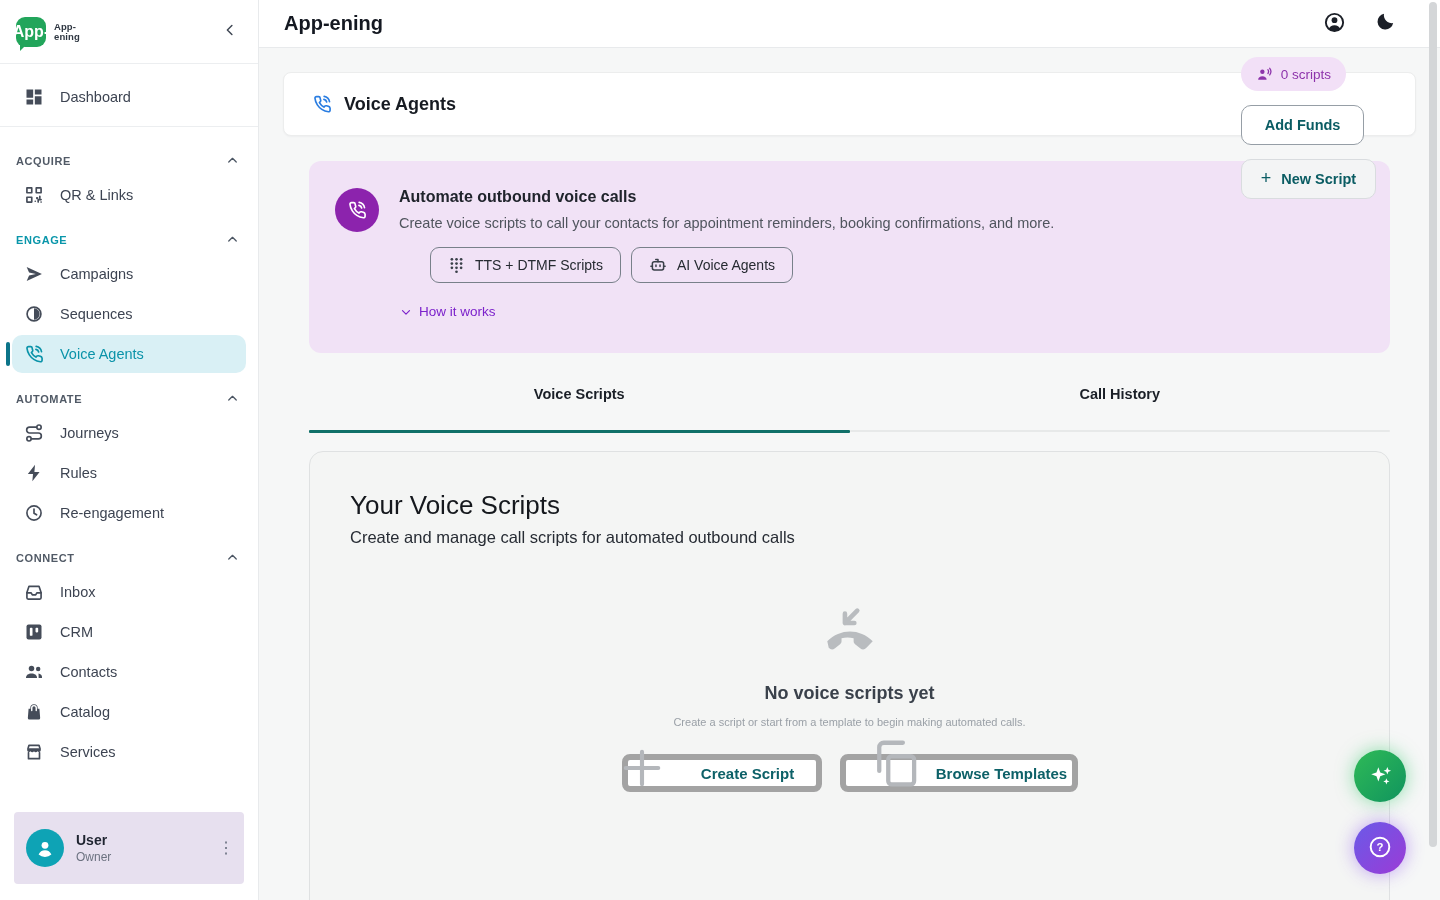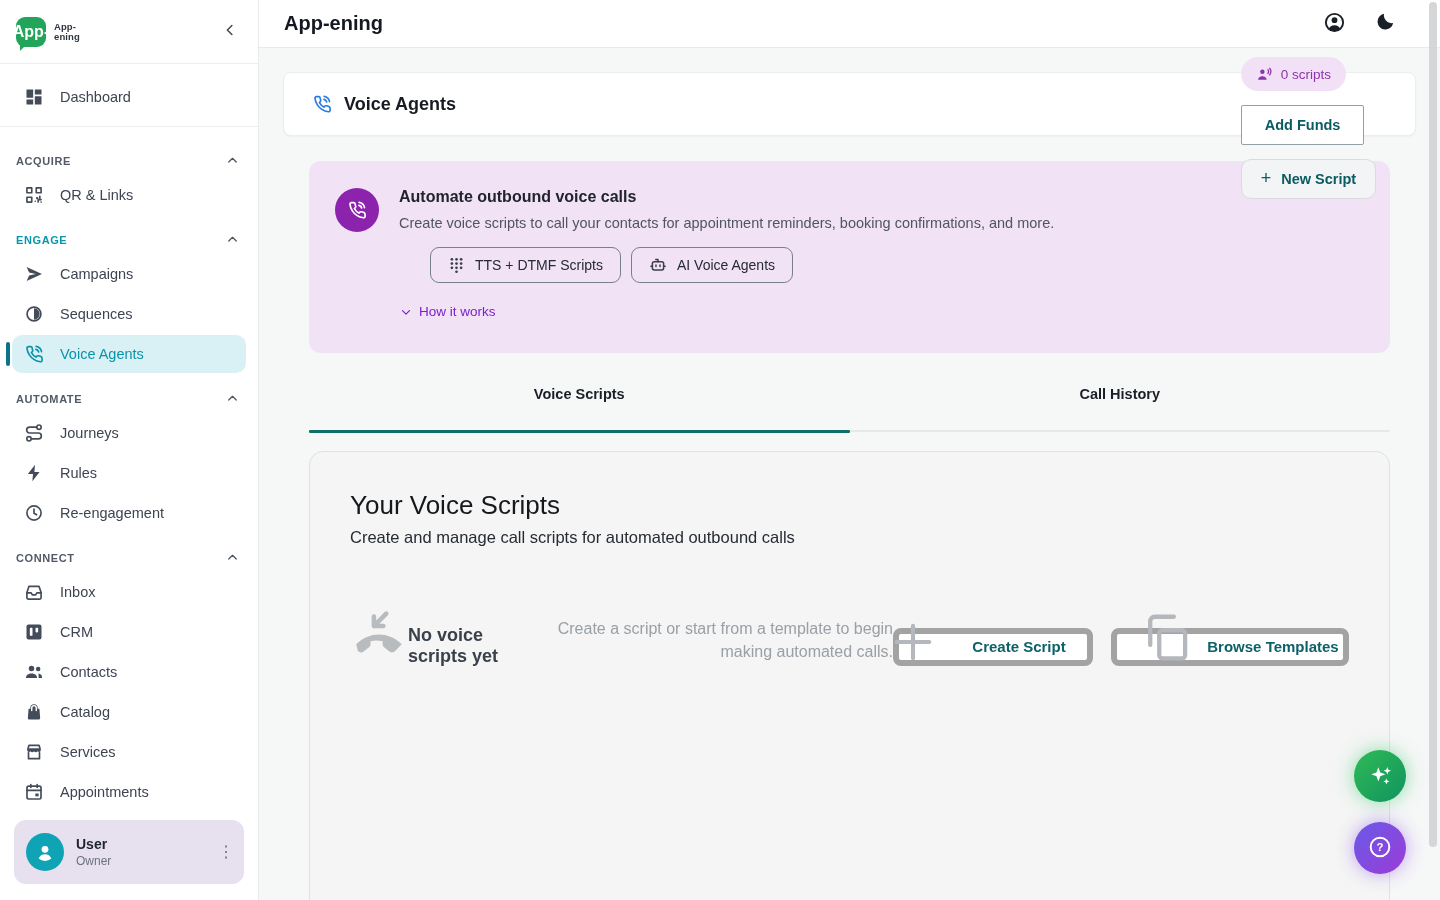--- a/index.html
+++ b/index.html
@@ -17,21 +17,21 @@
   .sb-nav { flex:1; overflow:hidden; padding-top:12px; }
   .sb-item { display:flex; align-items:center; gap:16px; height:38px; margin:2px 12px; padding:0 12px; border-radius:10px; font-size:14.5px; color:#3d4452; cursor:pointer; position:relative; }
   .sb-item .icon { width:20px; height:20px; color:#454c59; flex:none; display:flex; }
   .sb-item.active { background:#d9f0f5; color:#0a93a9; font-weight:500; }
   .sb-item.active .icon { color:#0a93a9; }
   .sb-item.active::before { content:""; position:absolute; left:-6px; top:7px; width:4px; height:24px; border-radius:3px; background:#0c7489; }
   .sb-divider { height:1px; background:#eceef0; margin:10px 0; }
   .sb-section { display:flex; align-items:center; justify-content:space-between; padding:16px 18px 6px 16px; font-size:11px; font-weight:700; letter-spacing:.6px; color:#515a66; cursor:pointer; }
   .sb-section.accent { color:#0996aa; }
   .sb-section .chev { color:#4b5563; display:flex; }
-  .user-card { position:absolute; left:14px; right:14px; bottom:16px; height:64px; background:#e7e0ef; border-radius:12px; display:flex; align-items:center; padding:0 10px 0 12px; }
+  .user-card { position:absolute; left:14px; right:14px; bottom:16px; height:72px; background:#e7e0ef; border-radius:4px; display:flex; align-items:center; padding:0 10px 0 12px; }
   .user-avatar { width:38px; height:38px; border-radius:50%; background:#0ea3b5; color:#fff; display:flex; align-items:center; justify-content:center; }
   .user-meta { margin-left:12px; }
   .user-name { font-size:14px; font-weight:700; color:#1f2430; }
   .user-role { font-size:12px; color:#6c7280; margin-top:2px; }
   .user-menu { margin-left:auto; border:none; background:none; color:#6b7280; font-size:16px; cursor:pointer; letter-spacing:0; line-height:1; }
 
   
   .main { flex:1; display:flex; flex-direction:column; min-width:0; }
   .topbar { height:48px; background:#fff; border-bottom:1px solid #e8eaec; display:flex; align-items:center; padding:0 44px 0 25px; }
   .topbar h1 { font-size:20px; font-weight:700; color:#141821; }
@@ -41,21 +41,21 @@
   .content { flex:1; padding:24px 24px 0 24px; overflow:hidden; }
   .page-bar { height:64px; background:#fff; border:1px solid #eceded; border-radius:8px; box-shadow:0 1px 2px rgba(16,24,40,.04); display:flex; align-items:center; padding:0 16px 0 28px; }
   .page-title-wrap { display:flex; align-items:center; gap:12px; }
   .page-title-wrap .icon { color:#2a7de1; display:flex; }
   .page-title { font-size:18px; font-weight:650; color:#171b22; }
   .page-actions { margin-left:auto; display:flex; align-items:flex-start; gap:14px;flex-direction:column; }
   .badge { display:inline-flex; align-items:center; gap:8px; height:34px; padding:0 15px; border-radius:17px; font-size:13.5px; font-weight:500; }
   .badge .icon { display:flex; }
   .badge-blue { background:#dbeafe; color:#1a56db; }
   .badge-purple { background:#f2e0f7; color:#8d33ab; }
-  .btn-outline { height:40px; padding:0 23px; background:#fff; border:1.5px solid #969ea6; border-radius:2px; font-size:14.5px; font-weight:600; color:#0a5c63; cursor:pointer; font-family:inherit; }
+  .btn-outline { height:40px; padding:0 23px; background:#fff; border:1.5px solid #969ea6; border-radius:10px; font-size:14.5px; font-weight:600; color:#0a5c63; cursor:pointer; font-family:inherit; }
   .btn-soft { height:40px; padding:0 19px; background:#f3f4f5; border:1px solid #d9dcdf; border-radius:10px; font-size:14.5px; font-weight:600; color:#0a5c63; cursor:pointer; display:inline-flex; align-items:center; gap:10px; font-family:inherit; }
   .btn-soft .plus { font-size:18px; font-weight:400; line-height:1; margin-top:-2px; }
 
   .inner { margin:25px 26px 0 26px; }
   .banner { background:#f1e2f6; border-radius:12px; padding:27px 28px 30px 26px; display:flex; gap:20px; }
   .banner-icon { width:44px; height:44px; border-radius:50%; background:#8c23ad; color:#fff; display:flex; align-items:center; justify-content:center; flex:none; }
   .banner-title { font-size:16px; font-weight:650; color:#20242c; }
   .banner-desc { font-size:14.5px; color:#50555e; margin-top:9px; }
   .chips { display:flex; gap:10px; margin-top:16px;padding-left:31px; }
   .chip { display:inline-flex; align-items:center; gap:10px; height:36px; padding:0 17px; border:1px solid #78808a; border-radius:9px; background:transparent; font-size:14px; font-weight:500; color:#262a31; cursor:pointer; font-family:inherit; }
@@ -64,24 +64,24 @@
 
   .tabs { display:flex; margin-top:32px; }
   .tab { flex:1; text-align:center; cursor:pointer; }
   .tab span { display:inline-block; font-size:14.5px; font-weight:550; color:#1a1f27; padding-bottom:28px; }
   .tab .bar { height:2px; background:#e7e9e9; border-radius:1px; }
   .tab.active .bar { height:3px; background:#107069; }
 
   .panel { margin-top:18px; background:#f4f5f4; border:1px solid #dfe1e2; border-radius:14px; padding:38px 40px; height:600px; }
   .panel-heading { font-size:26px; font-weight:400; color:#15181d; }
   .panel-sub { font-size:16.5px; color:#272c34; margin-top:7px; }
-  .empty { display:flex; flex-direction:row; align-items:center; margin-top:56px; }
+  .empty { display:flex; flex-direction:column; align-items:center; margin-top:56px; }
   .empty-icon { color:#b9bcbf; display:flex; }
   .empty-title { font-size:18px; font-weight:700; color:#3a414b; margin-top:22px; }
-  .empty-desc { font-size:16px; color:#9aa0a7; margin-top:11px; text-align:right; max-width:390px; line-height:1.45; }
+  .empty-desc { font-size:11px; color:#9aa0a7; margin-top:11px; text-align:right; max-width:390px; line-height:1.45; }
   .empty-actions { display:flex; gap:18px; margin-top:24px; }
   .ghost-btn { position:relative; height:38px; background:#fff; border:6px solid #a3a3a3; border-radius:8px; font-size:15px; font-weight:600; color:#0d6168; cursor:pointer; display:inline-flex; align-items:center; justify-content:center; font-family:inherit; }
   .ghost-btn .big-icon { position:absolute; color:#b4b7bb; pointer-events:none; }
   .btn-create { width:200px; padding-left:52px; }
   .btn-create .big-icon { left:-12px; top:-18px; }
   .btn-browse { width:238px; padding-left:86px; }
   .btn-browse .big-icon { left:22px; top:-24px; }
 
   
   .fab { position:absolute; width:52px; height:52px; border-radius:50%; border:none; cursor:pointer; display:flex; align-items:center; justify-content:center; color:#fff; }
@@ -256,30 +256,20 @@
         </div>
         <div class="sb-item">
           <span class="icon">
             <svg width="20" height="20" viewBox="0 0 24 24" fill="none" stroke="currentColor" stroke-width="2" stroke-linecap="round" stroke-linejoin="round">
               <path d="M5 7.3 6 4h12l1 3.3"></path>
               <path fill="currentColor" stroke="none" d="M3.8 7.5h16.4v2a2.4 2.4 0 0 1-4.1 1.7 2.4 2.4 0 0 1-4.1 0 2.4 2.4 0 0 1-4.1 0 2.4 2.4 0 0 1-4.1-1.7z"></path>
               <path d="M5.4 12.8V20h13.2v-7.2"></path>
             </svg>
           </span>
           <span>Services</span>
-        </div>
-        <div class="sb-item">
-          <span class="icon">
-            <svg width="20" height="20" viewBox="0 0 24 24" fill="none" stroke="currentColor" stroke-width="2" stroke-linecap="round" stroke-linejoin="round">
-              <rect x="3.6" y="5" width="16.8" height="15.4" rx="2"></rect>
-              <path d="M8.2 3.2v3.4M15.8 3.2v3.4M3.6 10h16.8"></path>
-              <path fill="currentColor" stroke="none" d="M13.6 13.8h4v3.4h-4z"></path>
-            </svg>
-          </span>
-          <span>Appointments</span>
         </div>
       </nav>
     <div class="user-card">
       <div class="user-avatar" id="user-avatar-icon">
           <svg width="24" height="24" viewBox="0 0 24 24" fill="none" stroke="currentColor" stroke-width="2" stroke-linecap="round" stroke-linejoin="round">
             <circle cx="12" cy="9.3" r="3.4" fill="#fff" stroke="none"></circle>
             <path fill="#fff" stroke="none" d="M5.6 18.4c1.2-2.7 3.5-4.2 6.4-4.2s5.2 1.5 6.4 4.2a9.5 9.5 0 0 1-12.8 0z"></path>
           </svg>
         </div>
       <div class="user-meta">

